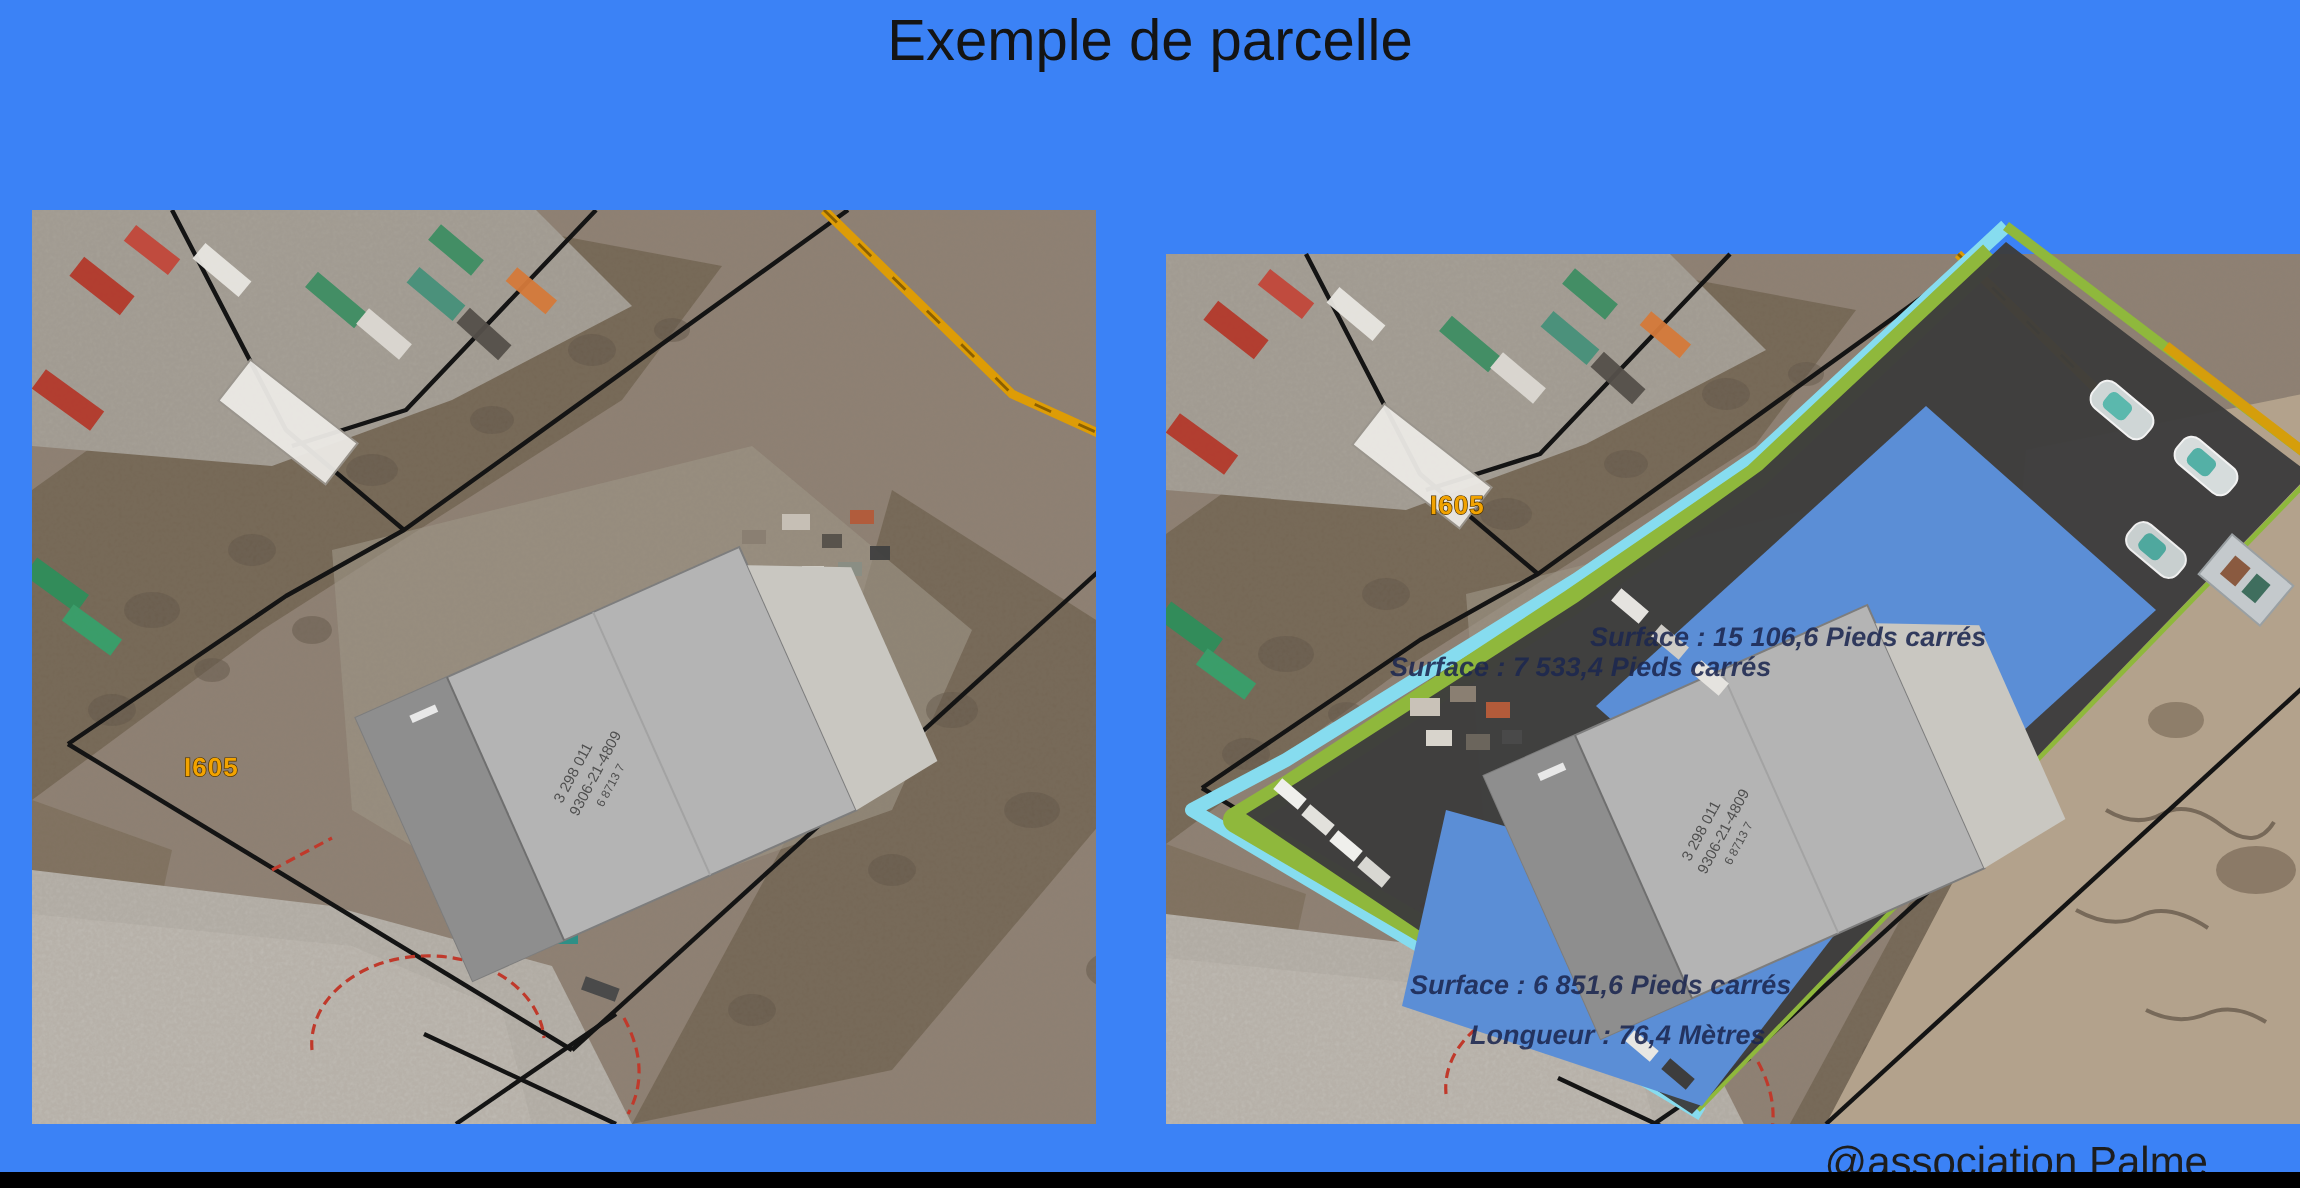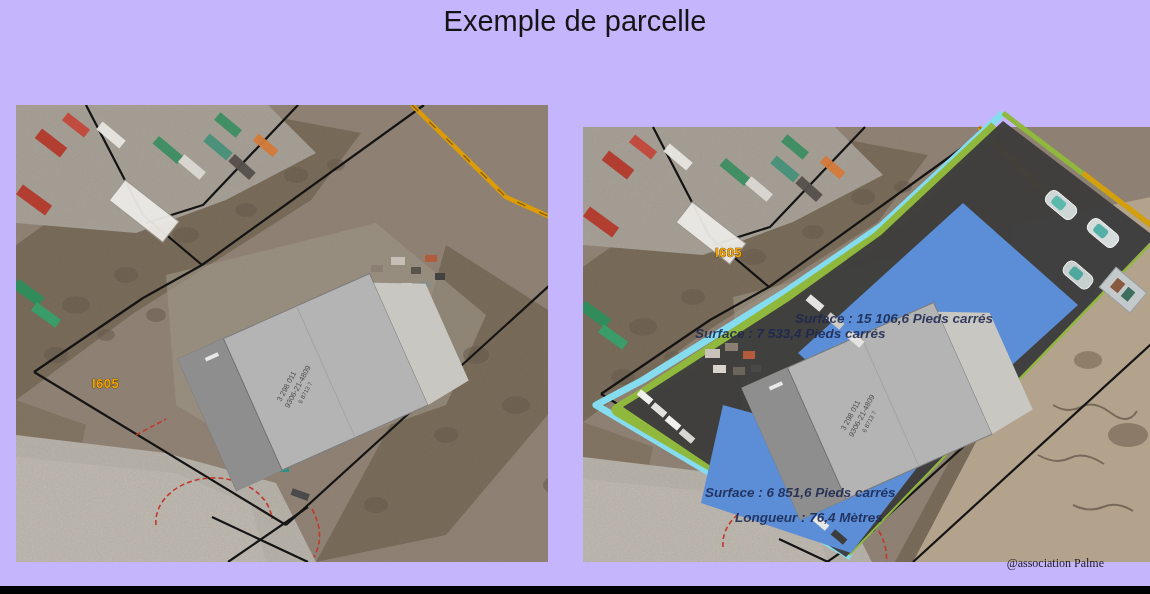--- a/index.html
+++ b/index.html
@@ -1,28 +1,28 @@
 <!DOCTYPE html>
 <html><head>
 <meta charset="utf-8">
 <style>
   html,body{margin:0;padding:0;background:#ffffff;}
   .stage{
-    position:relative;width:1150px;height:594px;background:#c4b5fd;overflow:hidden;
+    position:relative;width:1150px;height:594px;background:#3b82f6;overflow:hidden;
     font-family:"Liberation Sans", sans-serif;
   }
   .title{
     position:absolute;top:4px;left:0;width:100%;text-align:center;
     color:#141414;font-size:29px;line-height:1.22;font-weight:400;
   }
   .map-panel{position:absolute;top:105px;padding-left:13px;}
   .map-left{left:3px;width:532px;height:457px;}
   .map-right{left:570px;width:578px;height:457px;}
   .attribution{
-    position:absolute;top:556px;right:46px;font-size:12px;color:#1d1d1d;font-family:Liberation Serif, serif;
+    position:absolute;top:570px;right:46px;font-size:21px;color:#1d1d1d;
   }
   .bottom-bar{
     position:absolute;left:0;top:586px;width:1150px;height:8px;background:#000;
   }
   svg{display:block;}
   .map-label{font-family:"Liberation Sans",sans-serif;font-style:italic;font-weight:bold;
     fill:#1c2750;opacity:0.88;}
   .route-label{font-family:"Liberation Sans",sans-serif;font-weight:bold;fill:#f2a300;
     stroke:#4a3000;stroke-width:0.7px;paint-order:stroke;letter-spacing:0.5px;}
   .bldg-id{font-family:"Liberation Sans",sans-serif;fill:#2c2c2c;opacity:0.75;}

